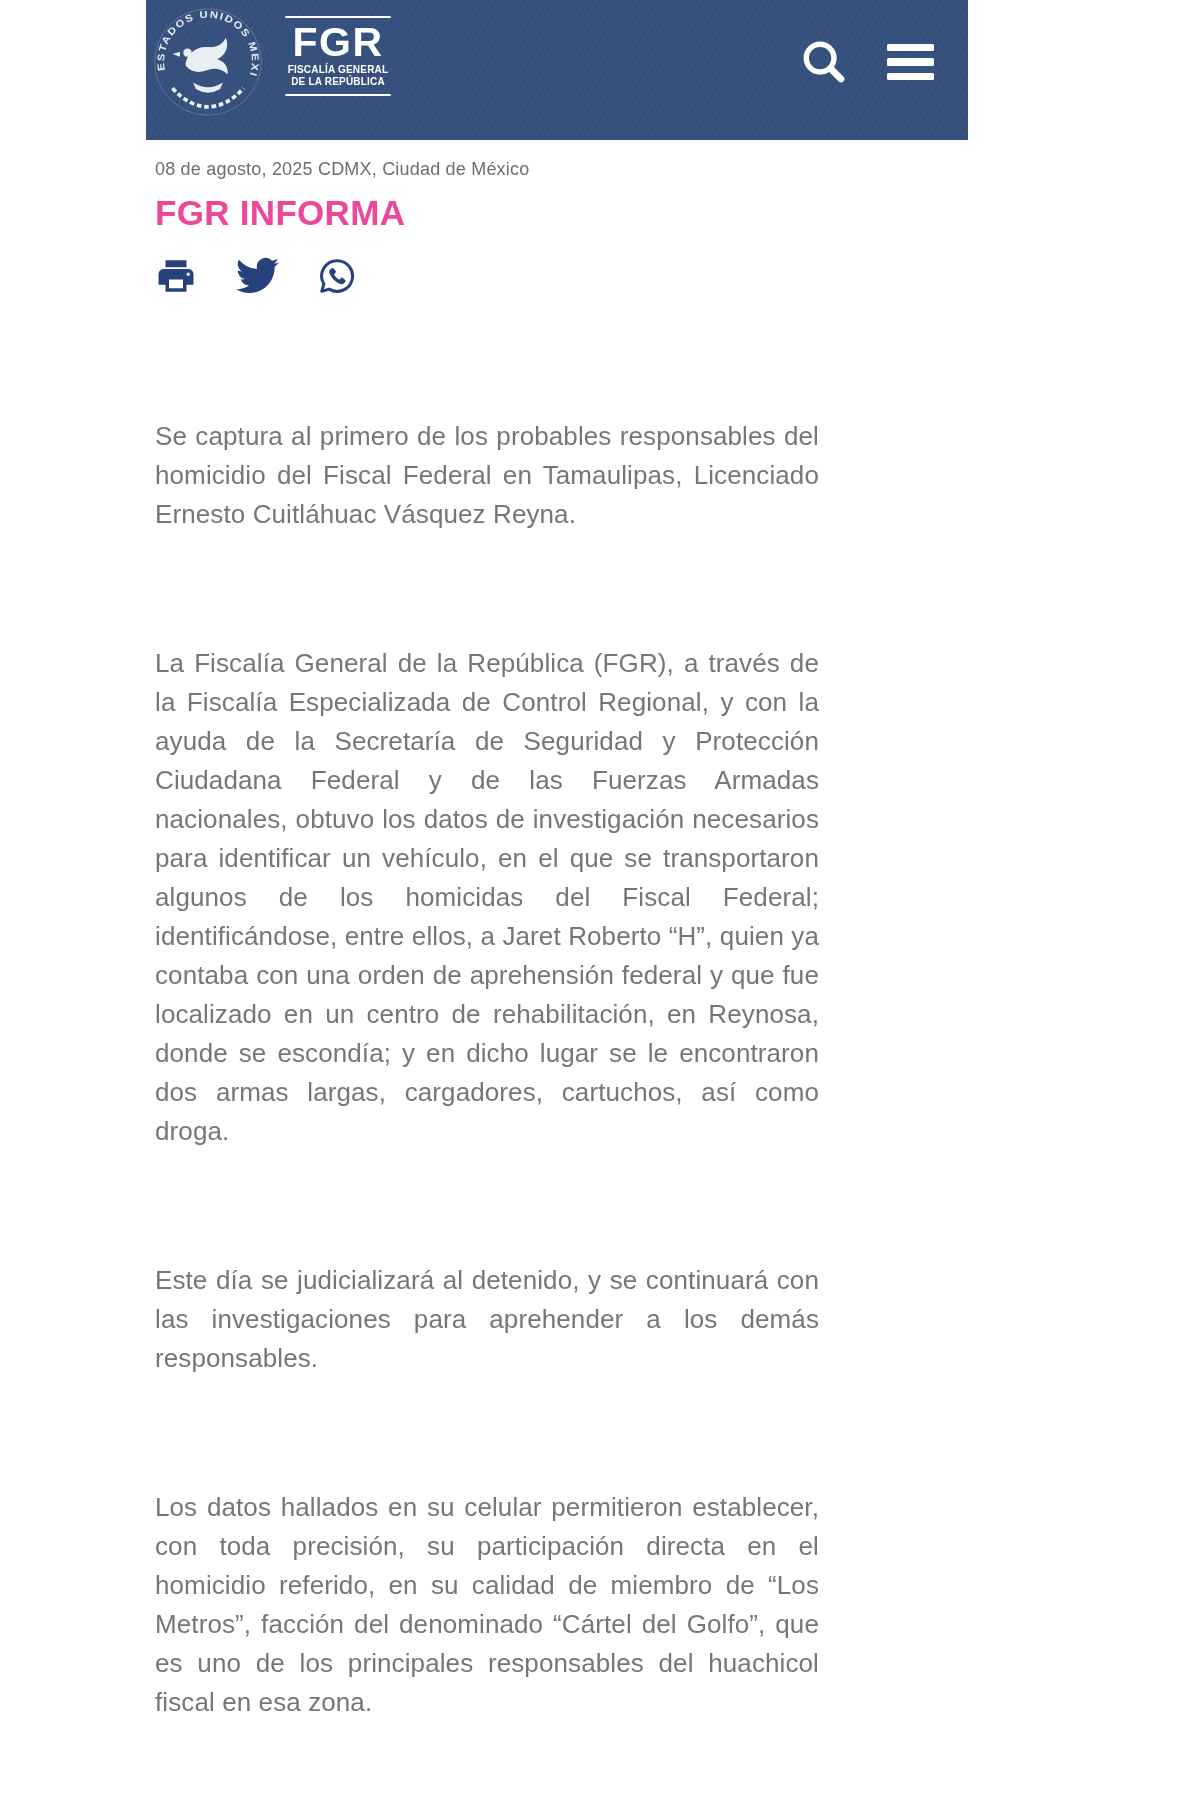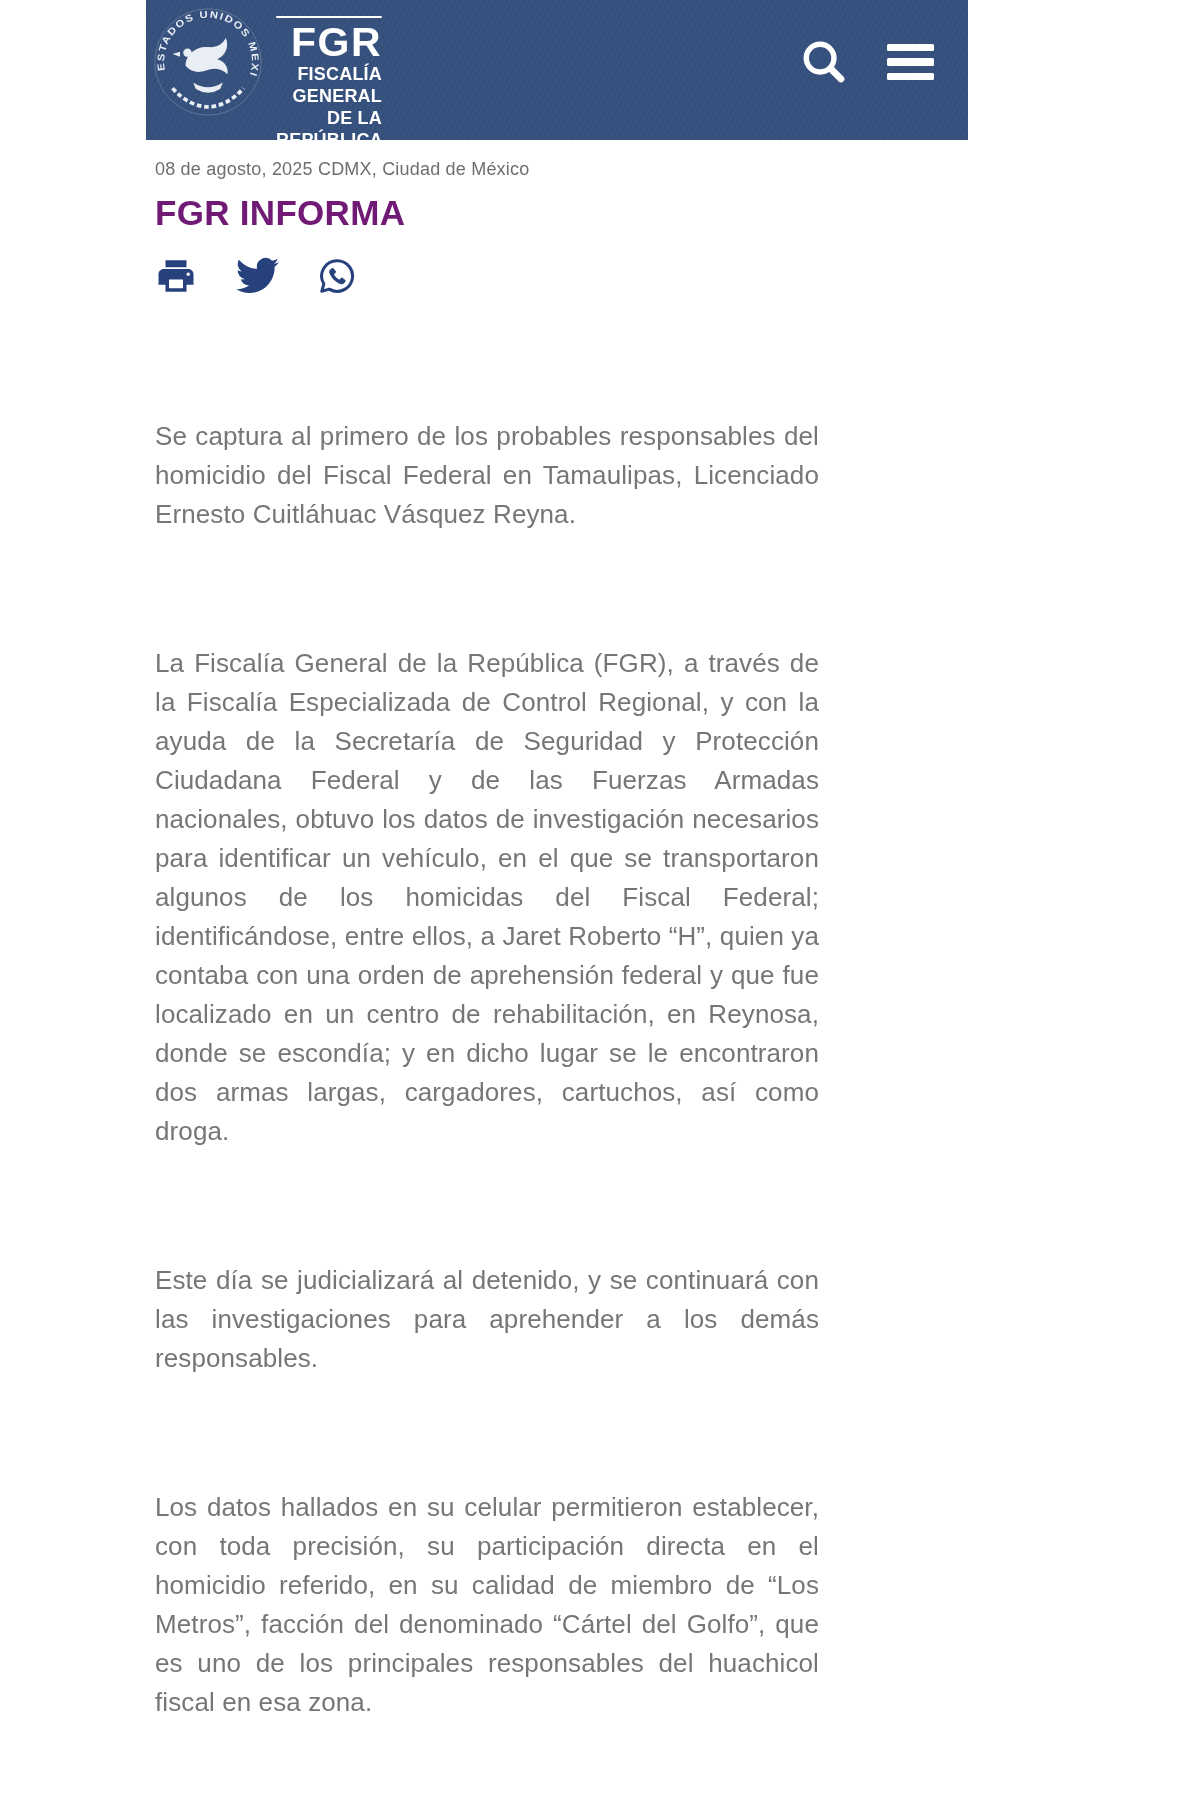--- a/index.html
+++ b/index.html
@@ -13,40 +13,40 @@
 
   
   .topbar {
     position:relative; height:140px; background:#35507c;
     background-image:repeating-linear-gradient(120deg,
       rgba(255,255,255,0.035) 0px, rgba(255,255,255,0.035) 1px,
       transparent 1px, transparent 5px);
   }
   .brand { position:absolute; left:6px; top:0; display:flex; align-items:flex-start; cursor:pointer; }
   .seal-svg { width:112px; height:120px; margin-top:2px; display:block; }
-  .logotype { margin-left:12px; margin-top:16px; width:106px; color:#fff; text-align:right; }
+  .logotype { margin-left:21px; margin-top:16px; width:106px; color:#fff; text-align:center; }
   .logotype .rule { height:2px; background:#fff; border-radius:1px; }
   .logotype .rule.top { margin-bottom:4px; }
   .logotype .rule.bottom { margin-top:6px; }
   .acronym { font-size:41px; font-weight:700; letter-spacing:1.5px; line-height:1.02; }
-  .brand-name { font-size:18px; font-weight:700; line-height:1.22; letter-spacing:0.2px; }
+  .brand-name { font-size:10px; font-weight:700; line-height:1.22; letter-spacing:0.2px; }
 
   .topbar-actions {
     position:absolute; right:34px; top:0; height:140px;
     display:flex; align-items:center; gap:37px; transform:translateY(-8px);
   }
   .icon-btn { background:none; border:none; padding:0; cursor:pointer; display:block; }
   .search-svg { width:52px; height:52px; display:block; }
   .menu-bars { width:47px; display:flex; flex-direction:column; gap:7px; }
   .menu-bars span { display:block; height:7.5px; background:#fff; border-radius:1.5px; }
 
   
   article { margin-left:9px; width:664px; }
   .date-line { padding-top:19px; font-size:18px; color:#6e6e6e; letter-spacing:0.2px; }
-  h1.title { margin:13px 0 0 0; font-size:35px; font-weight:800; color:#701a75; letter-spacing:0.3px; }
+  h1.title { margin:13px 0 0 0; font-size:35px; font-weight:800; color:#ec4899; letter-spacing:0.3px; }
   .share-row { margin-top:21px; display:flex; align-items:center; gap:39px; }
   .share-svg { display:block; }
   .article-body { margin-top:120px; }
   .article-body p {
     margin:4px 0 110px 0; font-size:26px; line-height:39px; font-weight:300;
     color:#767676; text-align:justify; letter-spacing:0.1px;
   }
   .article-body p:last-child { margin-bottom:0; }
 </style>
 </head>

